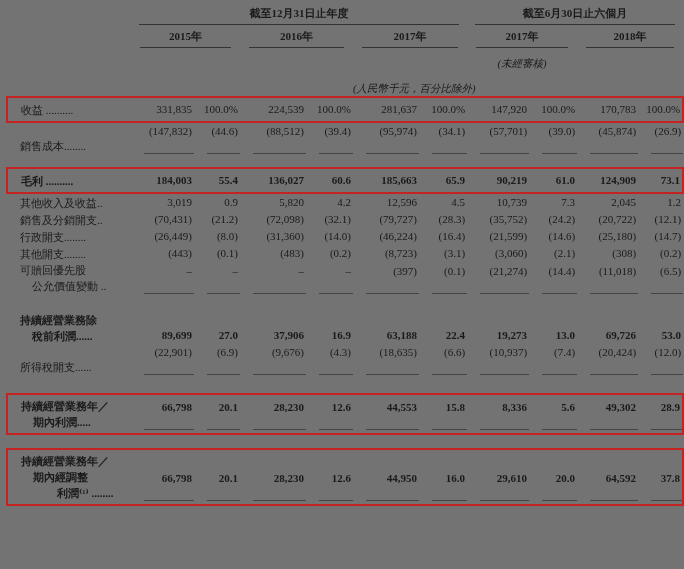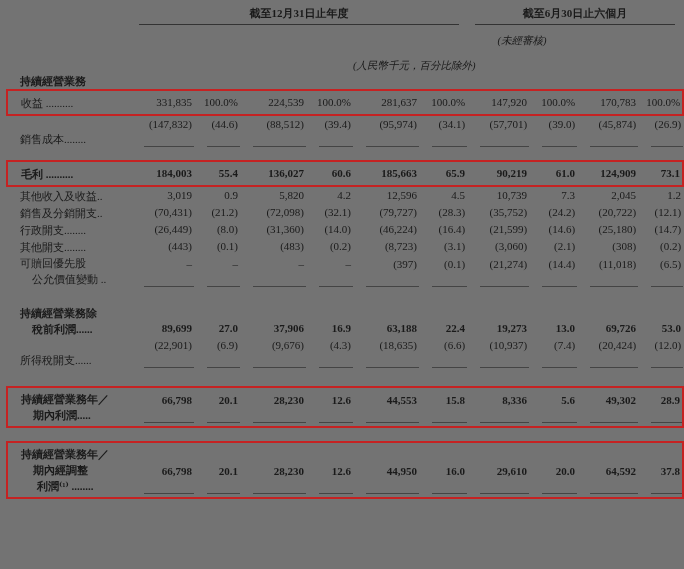--- a/index.html
+++ b/index.html
@@ -23,21 +23,21 @@
   tr.h1 th{font-weight:bold;font-size:11px;}
   .gline{border-bottom:1px solid #333;margin:0 8px;padding:2px 0 3px 0;text-align:center;white-space:nowrap;}
   .yline{border-bottom:1px solid #333;margin:0 9px;padding:4px 0 3px 0;text-align:center;font-weight:bold;white-space:nowrap;}
   .note{font-style:italic;text-align:center;white-space:nowrap;padding-top:5px;font-size:10.5px;}
   .note2{font-style:italic;text-align:center;white-space:nowrap;padding-top:9px;padding-bottom:6px;font-size:10.5px;}
   
   tr.r td{line-height:16px;}
   td.lbl{text-align:left;white-space:nowrap;overflow:hidden;}
   td.lbl .ln{padding-left:13px;}
   td.lbl .ln.i1{padding-left:25px;font-family:Liberation Serif, serif;}
-  td.lbl .ln.i2{padding-left:29px;}
+  td.lbl .ln.i2{padding-left:49px;}
   td.num{text-align:right;}
   td.num .v{padding:0 2px 1px 0;white-space:nowrap;}
   td.num .v.u{border-bottom:1px solid #444;margin-left:13px;padding-bottom:14px;}
   tr.b td, tr.b td .v{font-weight:bold;}
   tr.sec td{font-weight:bold;line-height:16px;padding-left:13px;}
   tr.sp td{height:13px;line-height:13px;font-size:2px;}
   tr.sp2 td{height:18px;line-height:18px;font-size:2px;}
   
   tr.boxed td{border-top:2px solid var(--red);border-bottom:2px solid var(--red);}
   tr.boxed td:first-child{border-left:2px solid var(--red);}
@@ -65,41 +65,56 @@
     <tbody>
         <tr class="h1">
       <td></td>
       <th colspan="6">
         <div class="gline">截至12月31日止年度</div>
       </th>
       <th colspan="4">
         <div class="gline">截至6月30日止六個月</div>
       </th>
     </tr>
+    <tr class="h2">
+      <td></td>
+      <th colspan="2">
+            <div class="yline">2015年</div>
+          </th>
+      <th colspan="2">
+            <div class="yline">2016年</div>
+          </th>
+      <th colspan="2">
+            <div class="yline">2017年</div>
+          </th>
+      <th colspan="2">
+            <div class="yline">2017年</div>
+          </th>
+      <th colspan="2">
+            <div class="yline">2018年</div>
+          </th>
+    </tr>
     <tr>
       <td></td>
       <td colspan="6"></td>
       <td colspan="2">
             <div class="note2">(未經審核)</div>
           </td>
       <td colspan="2"></td>
     </tr>
     <tr>
       <td></td>
       <td colspan="4"></td>
       <td colspan="2">
             <div class="note">(人民幣千元，百分比除外)</div>
           </td>
       <td colspan="4"></td>
     </tr>
     </tbody>
       <tbody id="rows">
-        <tr class="sec">
-          <td colspan="11">持續經營業務</td>
-        </tr>
         <tr class="r boxed">
           <td class="lbl">
             <div class="ln">收益 ..........</div>
           </td>
           <td class="num">
             <div class="v">331,835</div>
           </td>
           <td class="num">
             <div class="v">100.0%</div>
           </td>

